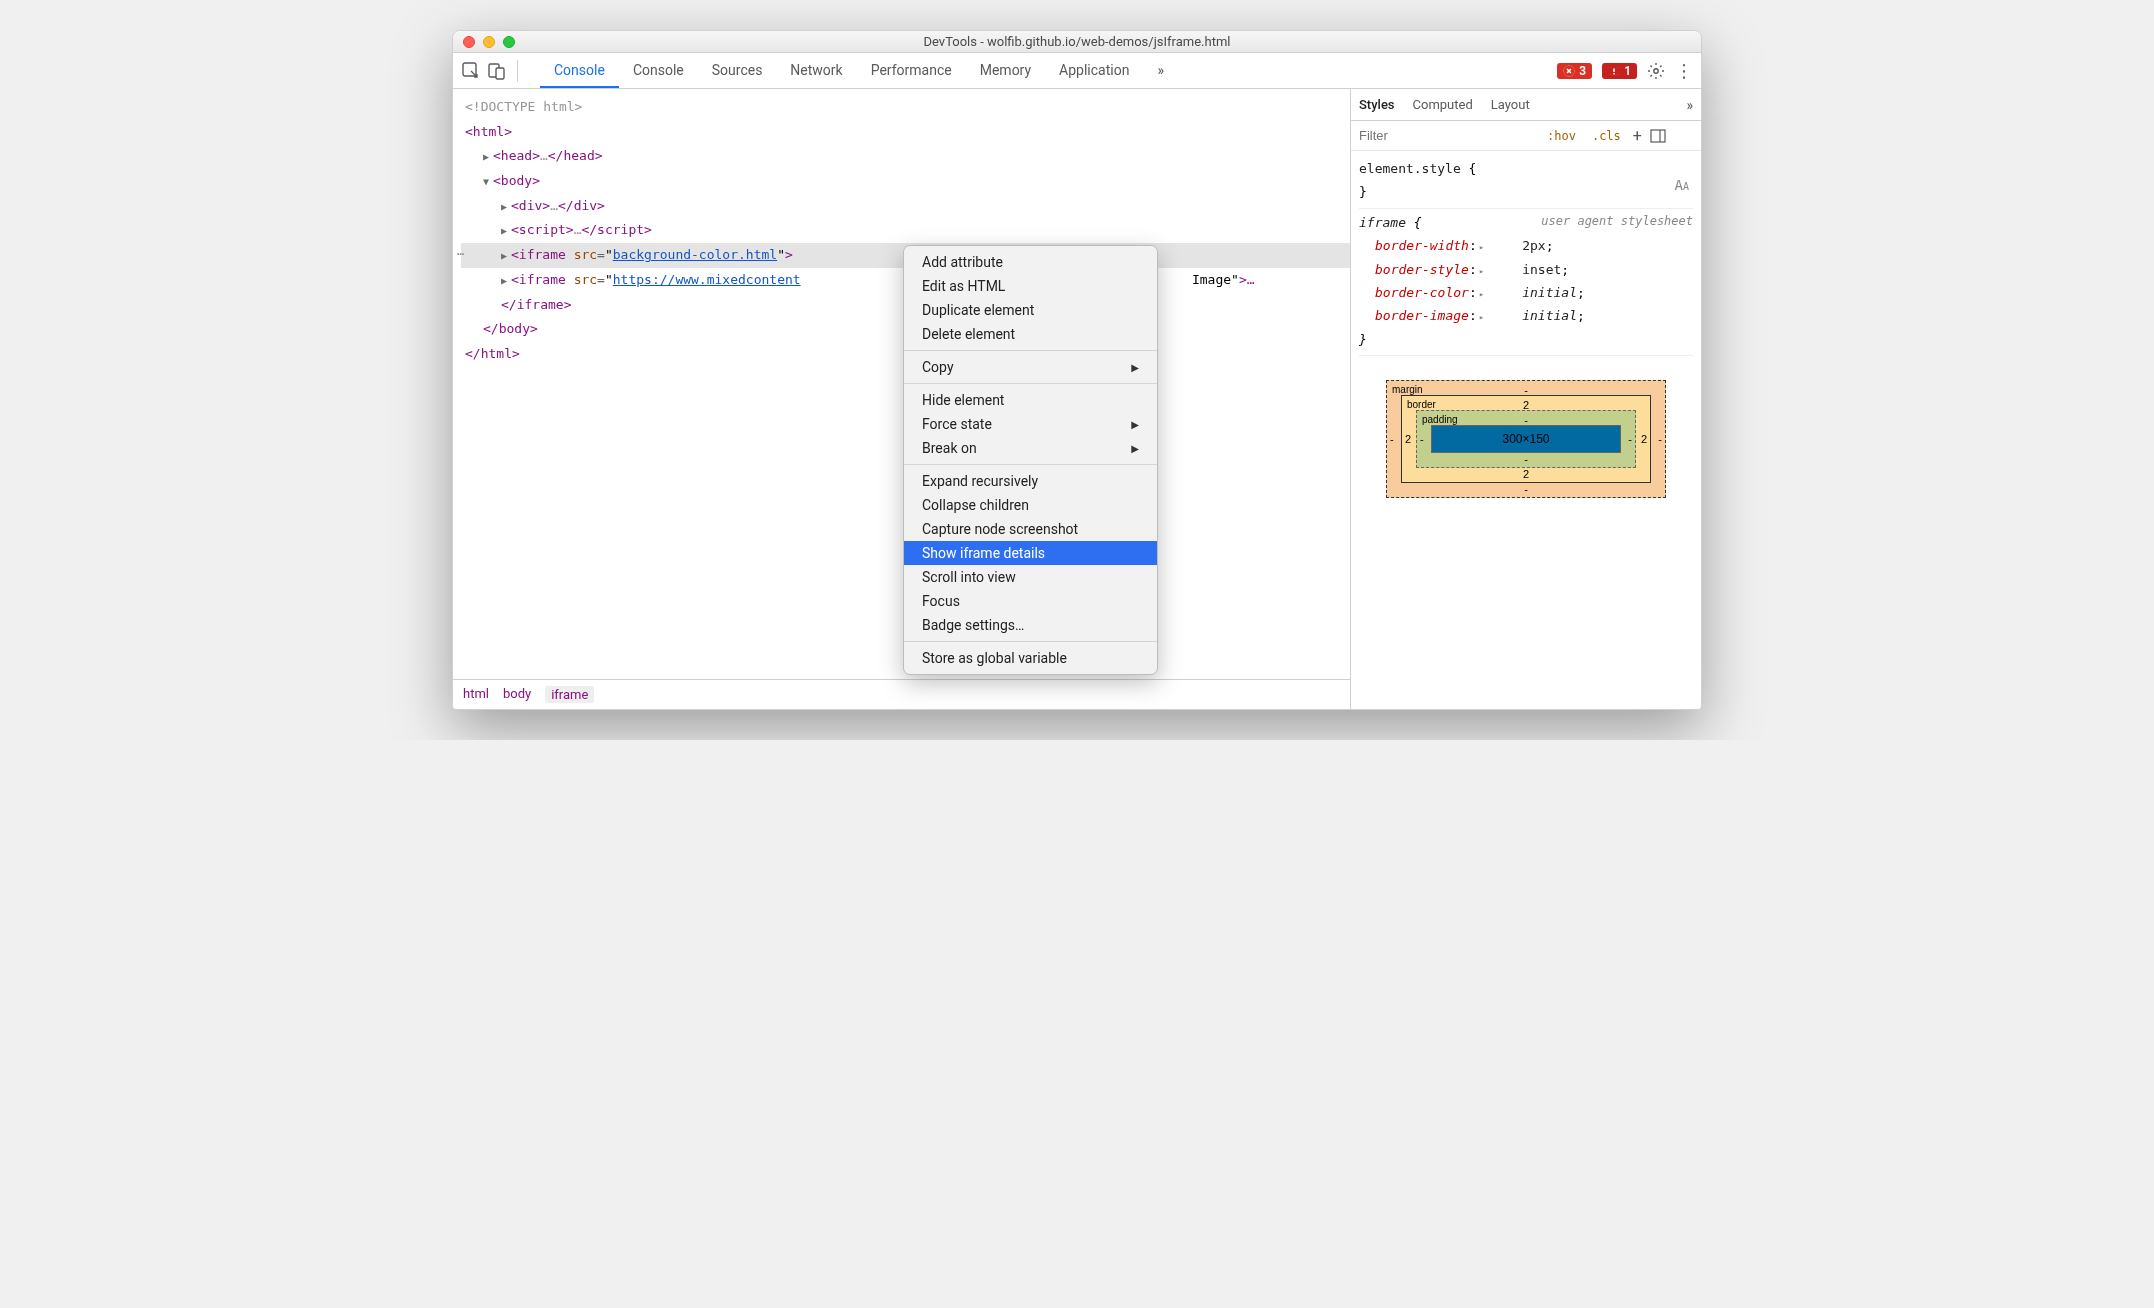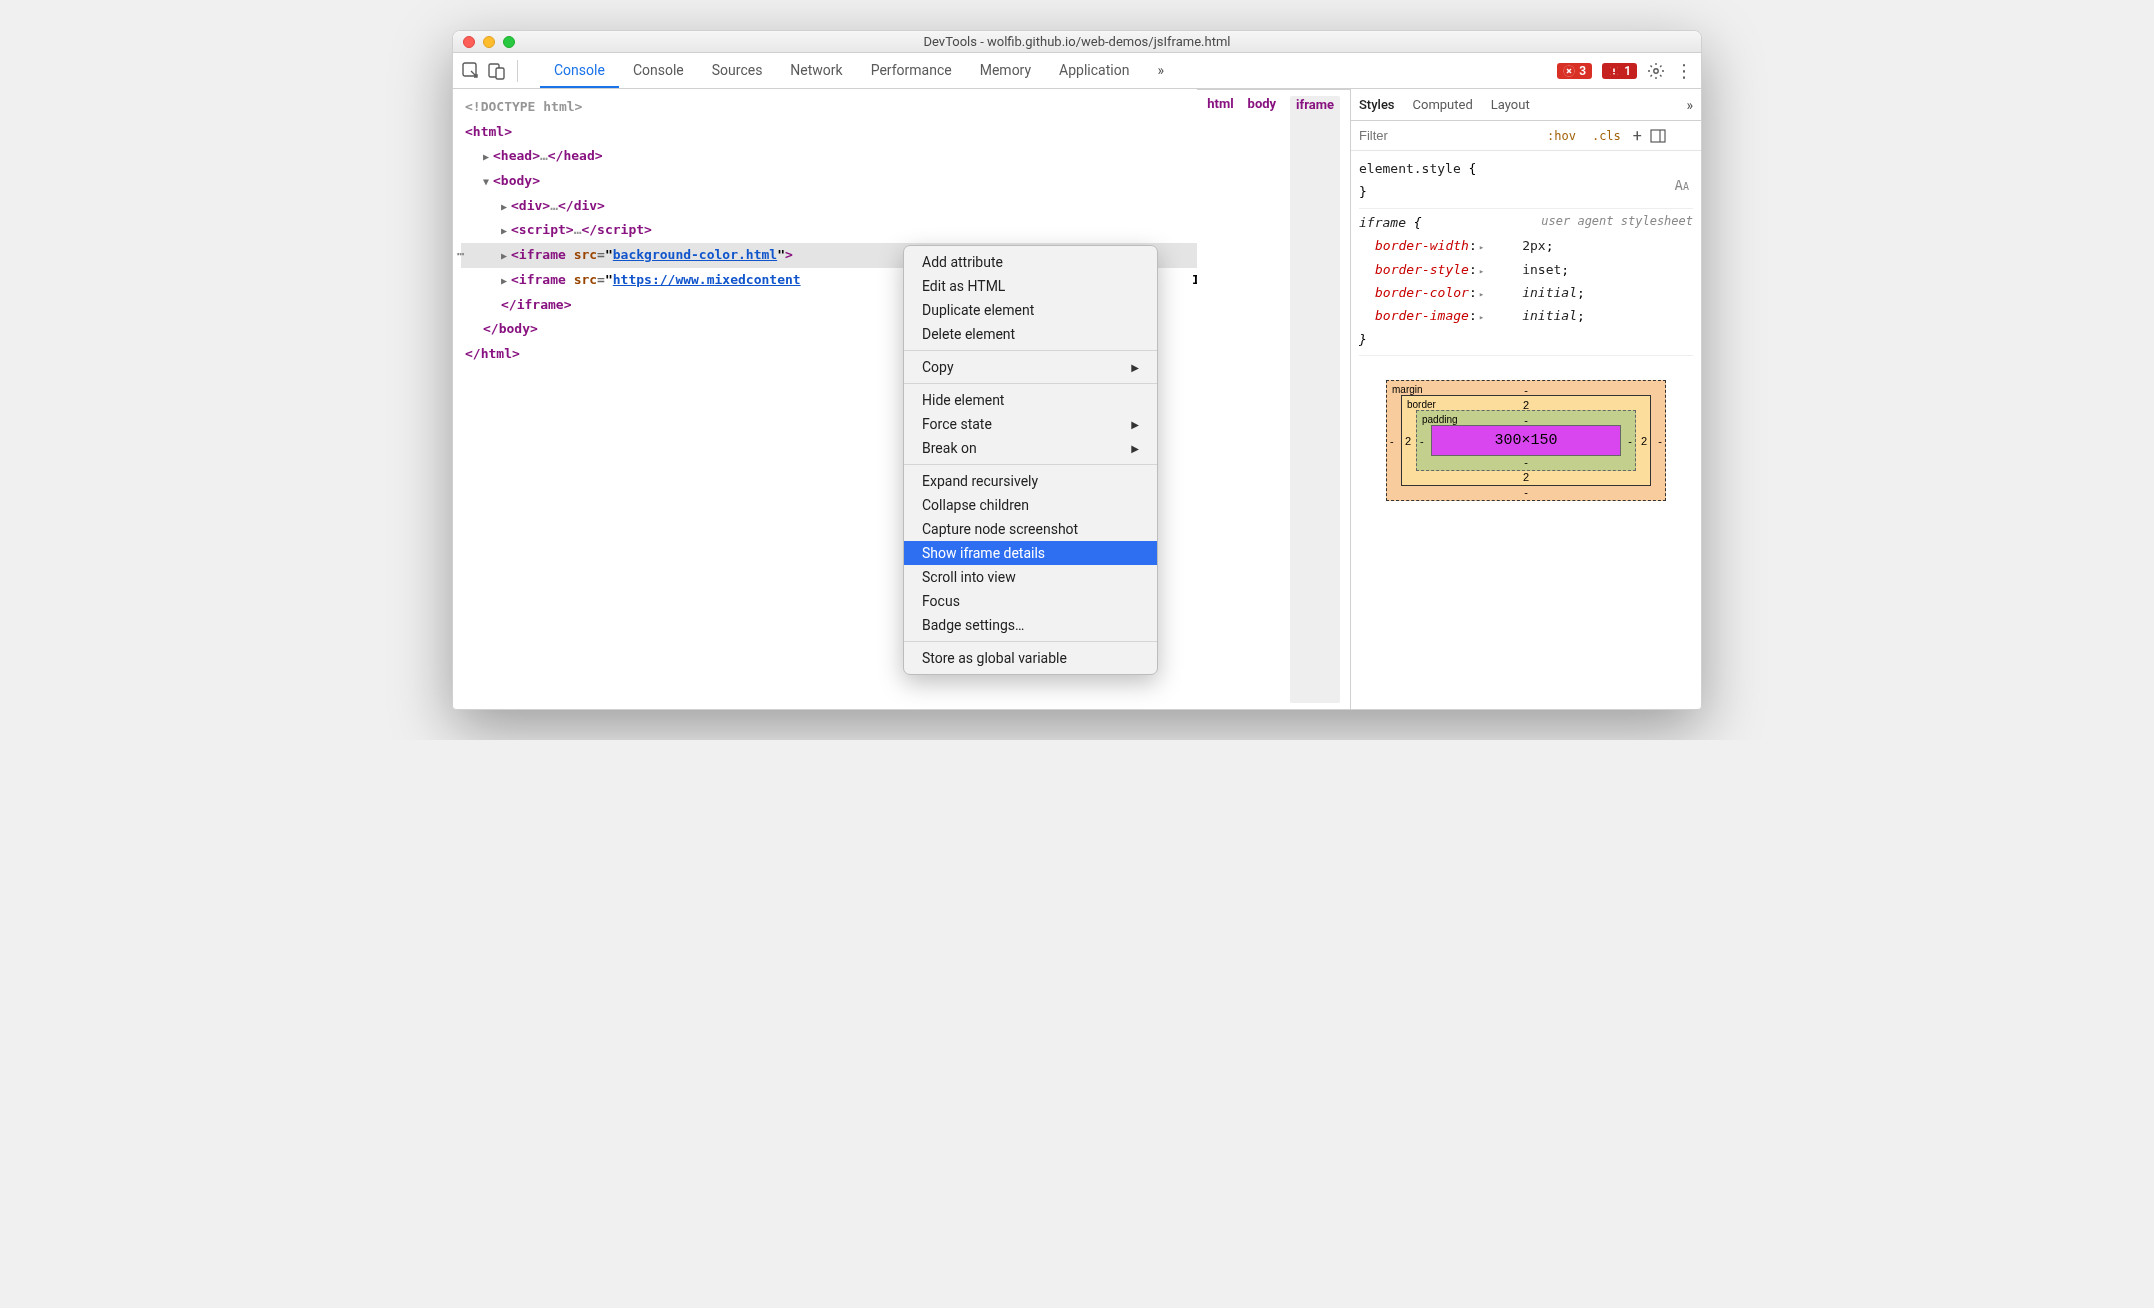--- a/index.html
+++ b/index.html
@@ -44,21 +44,21 @@
 }
 .tbicon { width:20px; height:20px; display:flex; align-items:center; justify-content:center; color:#5a5a5a; cursor:pointer; }
 .tabs { display:flex; align-items:stretch; height:100%; margin-left:12px; gap:0; }
 .tab { padding:0 14px; display:flex; align-items:center; font-size:14px; color:#5a5a5a; cursor:pointer; border-bottom:2px solid transparent; }
 .tab.active { color:#1a73e8; border-bottom-color:#1a73e8; }
 .tb-right { margin-left:auto; display:flex; align-items:center; gap:10px; }
 .badge { display:flex; align-items:center; gap:4px; padding:1px 6px; border-radius:3px; font-size:12px; font-weight:600; color:#fff; }
 .badge.err { background:#d93025; }
 .badge.warn { background:#c5221f; }
 .content { display:flex; height:620px; position:relative; }
-.elements-panel { flex:1; display:flex; flex-direction:row; border-right:1px solid #d0d0d0; min-width:0;font-weight:bold; }
+.elements-panel { flex:1; display:flex; flex-direction:column; border-right:1px solid #d0d0d0; min-width:0; }
 .dom-tree { flex:1; padding:6px 0 6px 8px; font-family: Menlo, Consolas, monospace; font-size:13px; line-height:1.9; overflow:hidden; }
 .dom-line { white-space:nowrap; padding-left:4px; }
 .dom-line.sel { background:#e4e4e4; position:relative; }
 .dom-line.sel::before { content:"⋯"; position:absolute; left:-4px; color:#888; font-size:12px; letter-spacing:-2px;}
 .indent1 { padding-left:22px; }
 .indent2 { padding-left:40px; }
 .caret { color:#6e6e6e; display:inline-block; width:10px; font-size:10px; }
 .t-gray { color:#969696; }
 .t-tag { color:#881280; }
 .t-attr { color:#994500; }
@@ -87,21 +87,21 @@
 .boxmodel { margin:20px auto; width:280px; font-family:-apple-system,sans-serif; font-size:11px; }
 .bm { padding:14px; text-align:center; position:relative; }
 .bm .lbl { position:absolute; top:3px; left:5px; font-size:10px; }
 .bm .vtop { position:absolute; top:3px; left:0; right:0; text-align:center; }
 .bm .vbot { position:absolute; bottom:2px; left:0; right:0; text-align:center; }
 .bm .vl { position:absolute; left:3px; top:50%; transform:translateY(-50%); }
 .bm .vr { position:absolute; right:3px; top:50%; transform:translateY(-50%); }
 .bm-margin { background:#f9cc9d; border:1px dashed #333; }
 .bm-border { background:#fddd9b; border:1px solid #333; }
 .bm-padding { background:#c3cf8c; border:1px dashed #666; }
-.bm-content { background:#d946ef; border:1px solid #666; padding:6px 18px; font-size:15px;font-family:Liberation Mono, monospace; }
+.bm-content { background:#0369a1; border:1px solid #666; padding:6px 18px; font-size:12px; }
 .context-menu {
   position:absolute;
   left:450px;
   top:156px;
   width:255px;
   background:#f2f2f2;
   border:1px solid #bcbcbc;
   border-radius:7px;
   box-shadow:0 8px 24px rgba(0,0,0,0.25);
   padding:4px 0;

